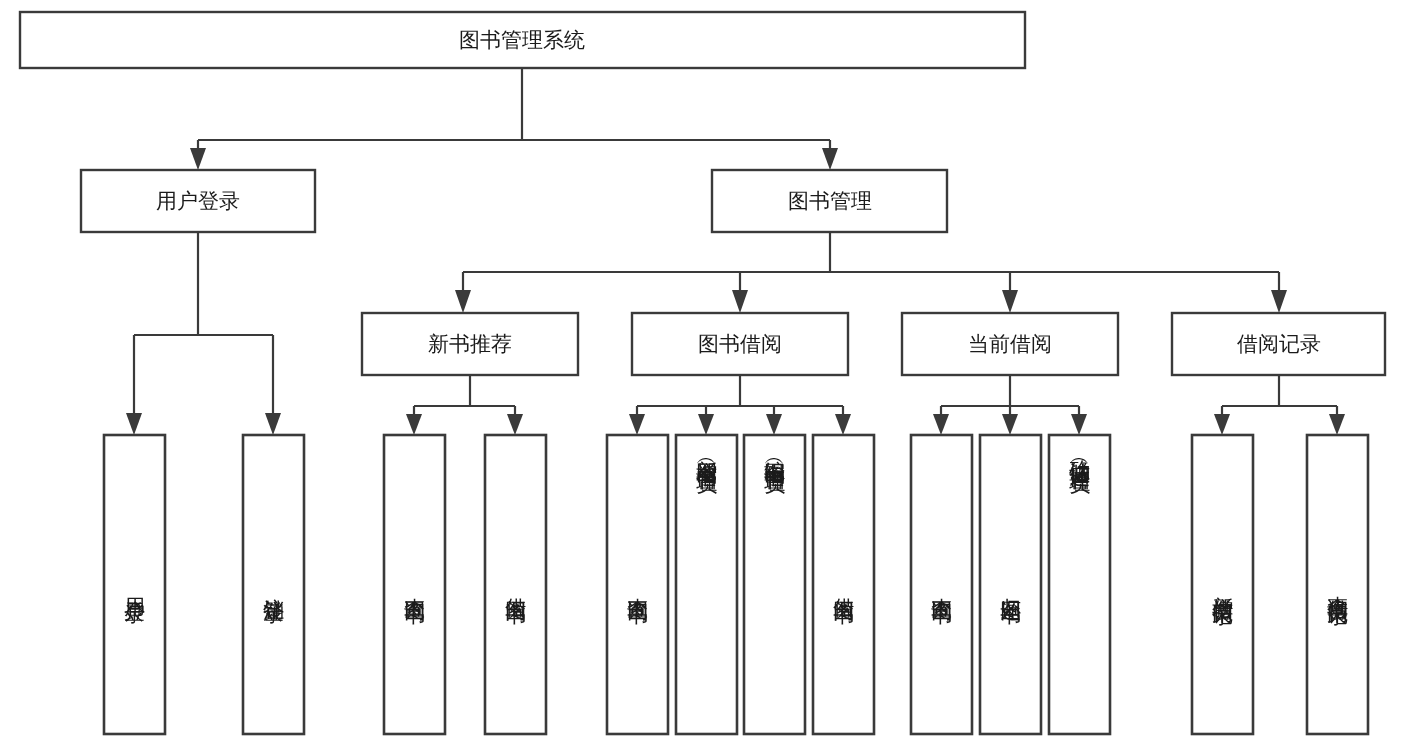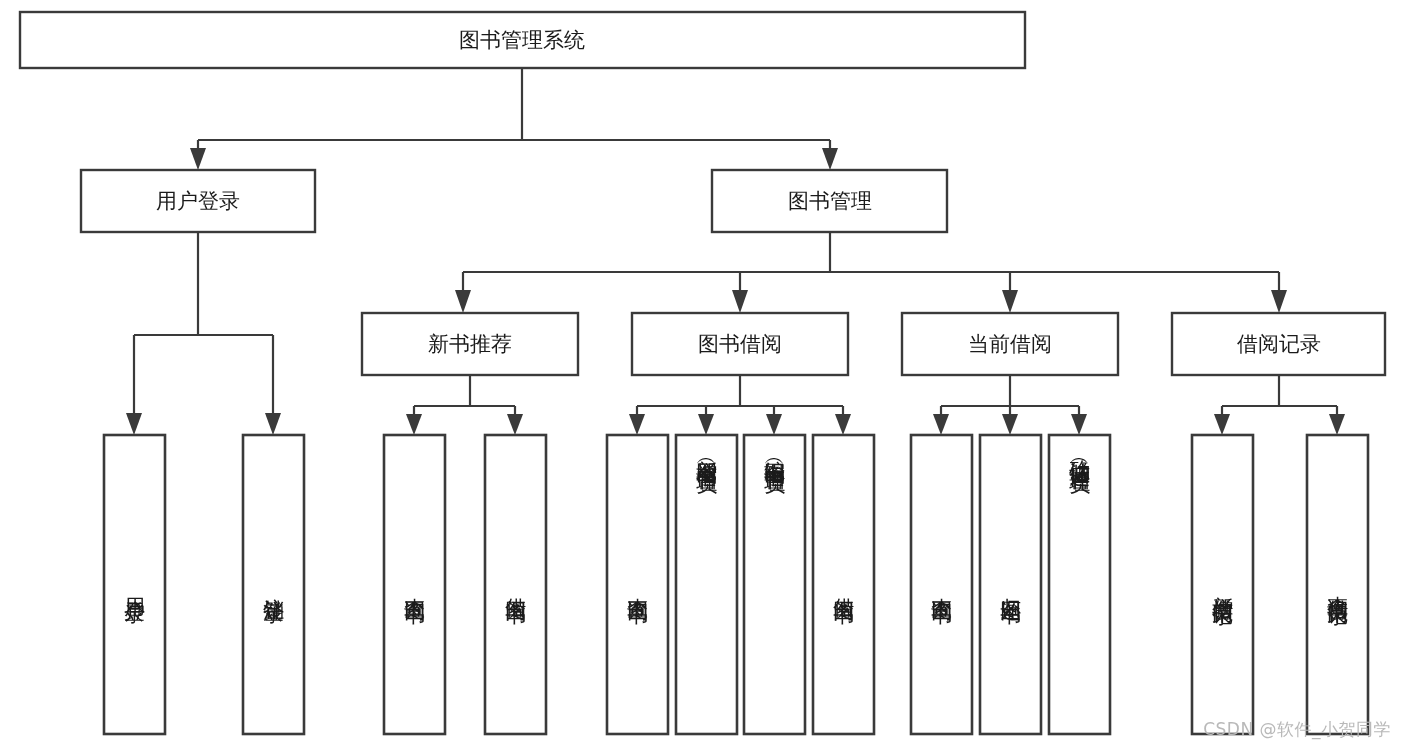--- a/index.html
+++ b/index.html
@@ -252,15 +252,14 @@
   <div class="leaf-label-wrap" style="left:1049px; top:435px; width:61px; height:299px; align-items:flex-start;">
     <span class="leaf-label" style="padding-top:8px;">确认归还（管理员）</span>
   </div>
   <div class="leaf-label-wrap" style="left:1192px; top:435px; width:61px; height:299px;">
     <span class="leaf-label">新增借阅记录</span>
   </div>
   <div class="leaf-label-wrap" style="left:1307px; top:435px; width:61px; height:299px;">
     <span class="leaf-label">查询借阅记录</span>
   </div>
 
-  <div class="watermark">CSDN @软件_小贺同学</div>
 
 </div>
 
 </body></html>

